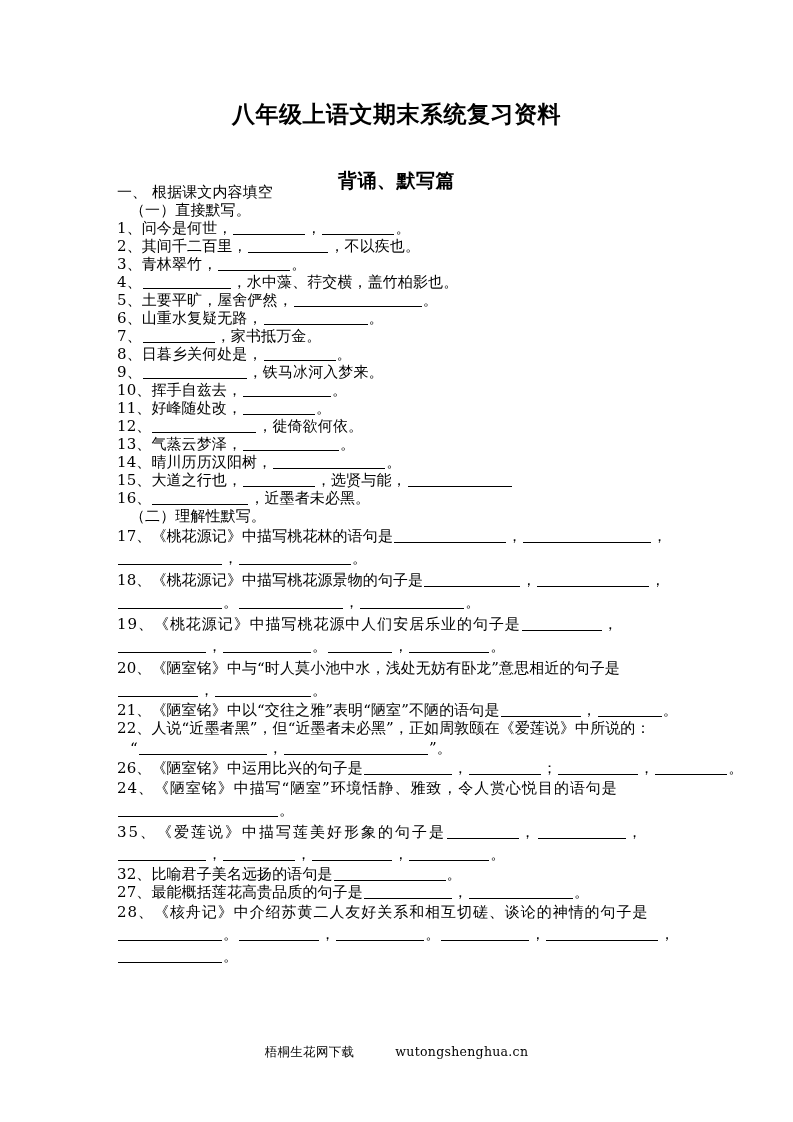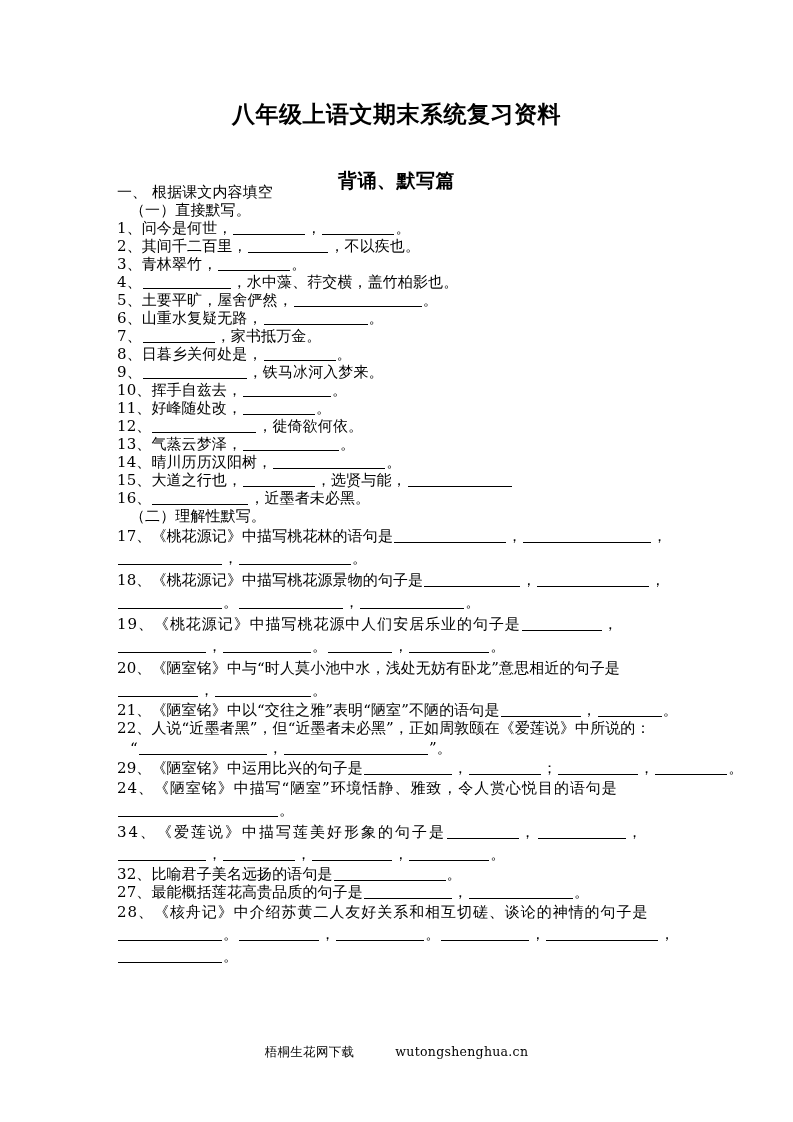--- a/index.html
+++ b/index.html
@@ -154,26 +154,26 @@
     <div class="ln tall"><span class="blank b11"></span><span>，</span><span class="blank b11"></span><span>。</span><span class="blank b8"></span><span>，</span><span class="blank b10"></span><span>。</span></div>
 
     <div class="ln tall">20、《陋室铭》中与“时人莫小池中水，浅处无妨有卧龙”意思相近的句子是</div>
     <div class="ln tall"><span class="blank b10"></span><span>，</span><span class="blank b12"></span><span>。</span></div>
 
     <div class="ln"><span>21、《陋室铭》中以“交往之雅”表明“陋室”不陋的语句是</span><span class="blank b10"></span><span>，</span><span class="blank b8"></span><span>。</span></div>
 
     <div class="ln">22、人说“近墨者黑”，但“近墨者未必黑”，正如周敦颐在《爱莲说》中所说的：</div>
     <div class="ln tall indent1"><span>“</span><span class="blank b16"></span><span>，</span><span class="blank b18"></span><span>”。</span></div>
 
-    <div class="ln"><span>29、《陋室铭》中运用比兴的句子是</span><span class="blank b11"></span><span>，</span><span class="blank b9"></span><span>；</span><span class="blank b10"></span><span>，</span><span class="blank b9"></span><span>。</span></div>
+    <div class="ln"><span>26、《陋室铭》中运用比兴的句子是</span><span class="blank b11"></span><span>，</span><span class="blank b9"></span><span>；</span><span class="blank b10"></span><span>，</span><span class="blank b9"></span><span>。</span></div>
 
     <div class="ln tall just">24、《陋室铭》中描写“陋室”环境恬静、雅致，令人赏心悦目的语句是</div>
     <div class="ln tall"><span class="blank b20"></span><span>。</span></div>
 
-    <div class="ln tall just2"><span>34、《爱莲说》中描写莲美好形象的句子是</span><span class="blank b9"></span><span>，</span><span class="blank b11"></span><span>，</span></div>
+    <div class="ln tall just2"><span>35、《爱莲说》中描写莲美好形象的句子是</span><span class="blank b9"></span><span>，</span><span class="blank b11"></span><span>，</span></div>
     <div class="ln tall"><span class="blank b11"></span><span>，</span><span class="blank b9"></span><span>，</span><span class="blank b10"></span><span>，</span><span class="blank b10"></span><span>。</span></div>
 
     <div class="ln"><span>32、比喻君子美名远扬的语句是</span><span class="blank b14"></span><span>。</span></div>
 
     <div class="ln"><span>27、最能概括莲花高贵品质的句子是</span><span class="blank b11"></span><span>，</span><span class="blank b13"></span><span>。</span></div>
 
     <div class="ln tall just">28、《核舟记》中介绍苏黄二人友好关系和相互切磋、谈论的神情的句子是</div>
     <div class="ln tall"><span class="blank b13"></span><span>。</span><span class="blank b10"></span><span>，</span><span class="blank b11"></span><span>。</span><span class="blank b11"></span><span>，</span><span class="blank b14"></span><span>，</span></div>
     <div class="ln tall"><span class="blank b13"></span><span>。</span></div>
 

